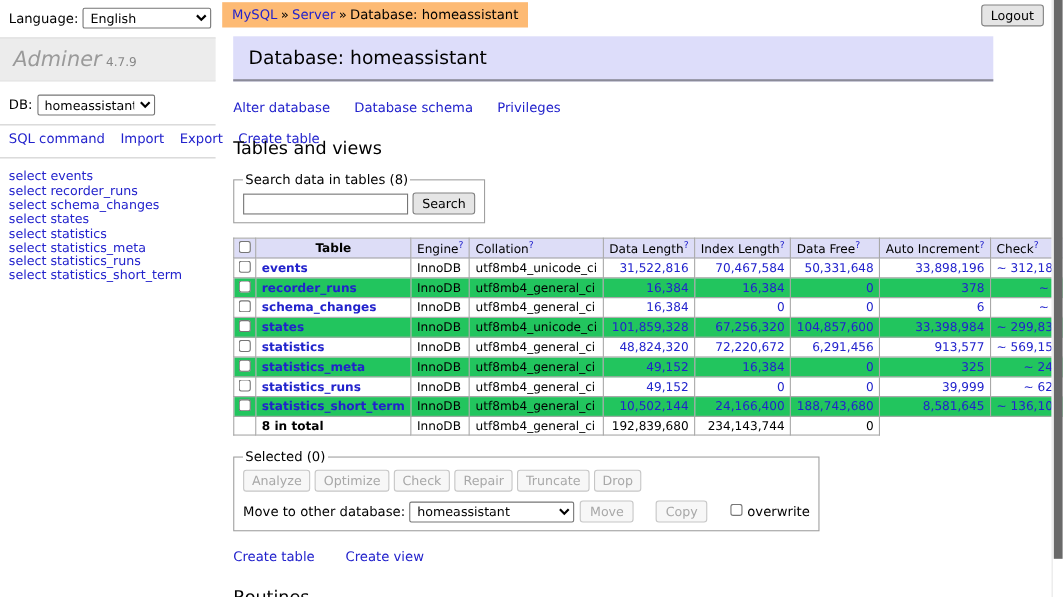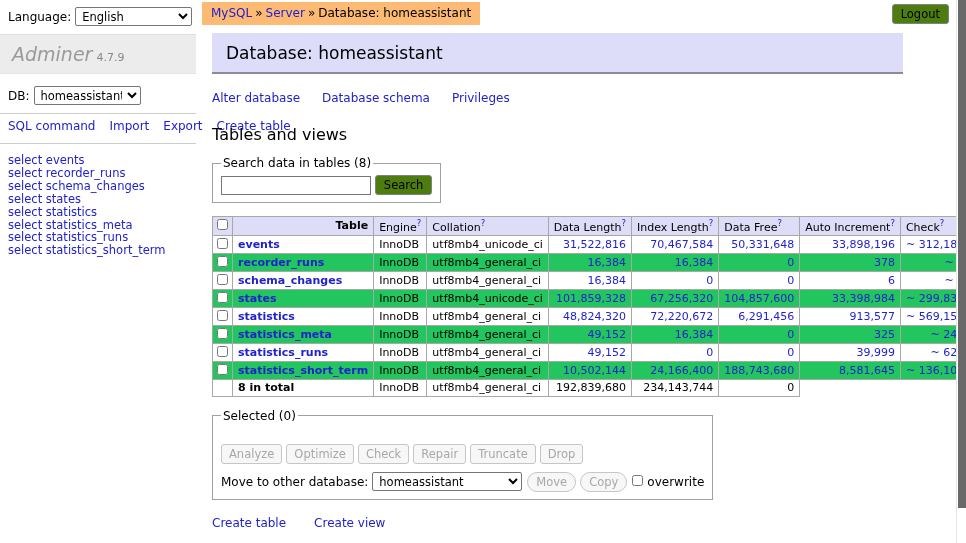--- a/index.html
+++ b/index.html
@@ -19,52 +19,52 @@
   .db-row select { width:107px; margin-left:4px; }
   .side-links { border-top:1px solid #ccc; border-bottom:1px solid #ccc; padding:4px 22px 8px 8px; line-height:17px; }
   .side-links a { margin-right:14px; white-space:nowrap; }
   .side-tables { padding:10px 8px; }
   .side-tables a { display:block; font-size:11.5px; line-height:12.9px; white-space:nowrap; }
 
   
   #breadcrumb { position:absolute; left:202px; top:2px; background:#fdba74; padding:4px 9px 5px 9px; white-space:nowrap; }
   #breadcrumb .sep { color:#000; margin:0 3px; }
   #logout-btn { position:absolute; right:17px; top:4px; }
-  button { font-family:inherit; font-size:11.5px; color:#000; background:#4d7c0f; border:1px solid #818181; border-radius:3px; padding:2px 8px; cursor:pointer; }
+  button { font-family:inherit; font-size:11.5px; color:#000; background:#e5e5e5; border:1px solid #818181; border-radius:3px; padding:2px 8px; cursor:pointer; }
   button:disabled { color:#a8a8a8; background:#f7f7f7; border-color:#c6c6c6; cursor:default; }
 
   
   #content { position:absolute; left:212px; top:33px; width:691px; }
   h2 { margin:0; font-size:17px; font-weight:normal; background:#ddddfa; border-bottom:2px solid #8b8b99; padding:10px 14px 9px 14px; }
   .page-links { margin:17px 0 0 0; }
   .page-links a { margin-right:22px; }
   h3 { margin:20px 0 0 0; font-size:16px; font-weight:normal; }
   fieldset { display:inline-block; border:1px solid #a0a0a0; margin:12px 0 0 0; padding:5px 8px 7px 8px; }
   legend { font-size:12px; padding:0 2px; }
   .search-input { width:150px; height:19px; border:1px solid #767676; font-family:inherit; font-size:11.5px; padding:0 3px; }
 
   
   table { border-collapse:collapse; margin-top:13px; font-size:11px; }
   th, td { border:1px solid #a8a8a8; padding:1px 5px; height:17px; white-space:nowrap; }
   thead th { background:#ddddf7; font-weight:normal; text-align:left; }
-  thead th.bold { font-weight:bold; text-align:right; }
+  thead th.bold { font-weight:bold; text-align:center; }
   thead th sup { color:#2222cc; font-size:8.5px; cursor:pointer; }
   tr.even td { background:#22c55e; }
   td.num, th.num { text-align:right; }
   td.name a { font-weight:bold; }
   td.chk, th.chk { text-align:center; width:21px; padding:1px 3px; }
   tr.total td { font-weight:normal; }
   tr.total td.name { font-weight:bold; color:#000; }
   input[type=checkbox] { width:11px; height:11px; margin:1px; }
 
   
-  .sel-buttons button { margin-right:4px; padding:2px 7px;margin-top:16px; }
+  .sel-buttons button { margin-right:4px; padding:2px 7px; }
   .move-row { margin-top:8px; white-space:nowrap; font-size:12px; }
   .move-row select { width:150px; margin:0 5px 0 4px; }
-  .move-row button { margin-right:4px;border-radius:10px; }
+  .move-row button { margin-right:20px; }
   .move-row label { margin-left:3px; }
 
   .bottom-links { margin:16px 0 0 0; }
   .bottom-links a { margin-right:28px; }
 
   
   #scrollbar { position:absolute; right:0; top:0; width:10px; height:543px; background:#fff; border-left:1px solid #e6e6e6; }
   #scroll-thumb { position:absolute; left:1px; top:0; width:9px; height:508px; background:#696969; }
 </style>
 </head>

